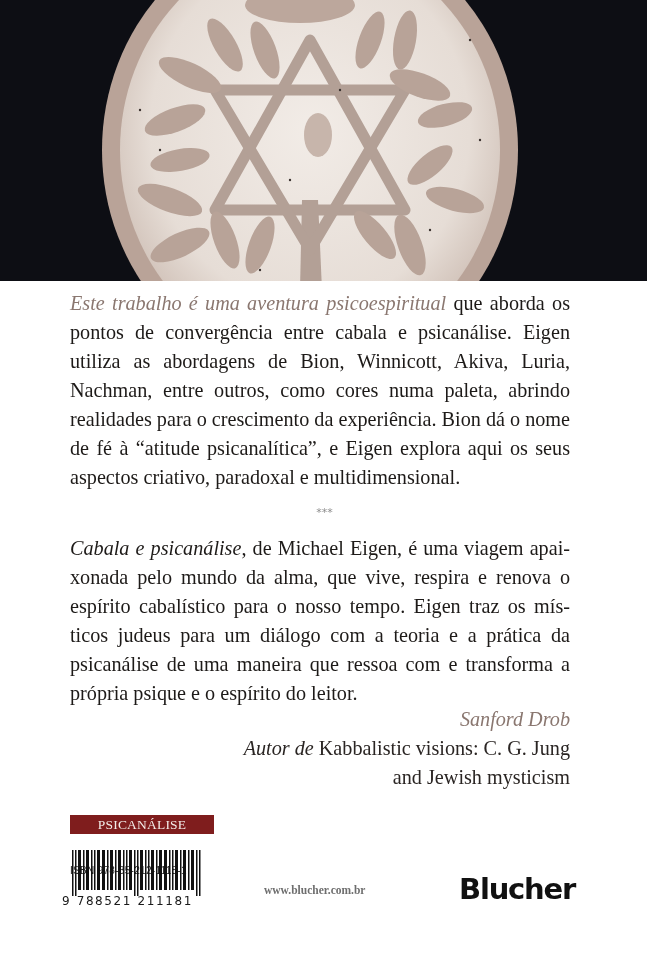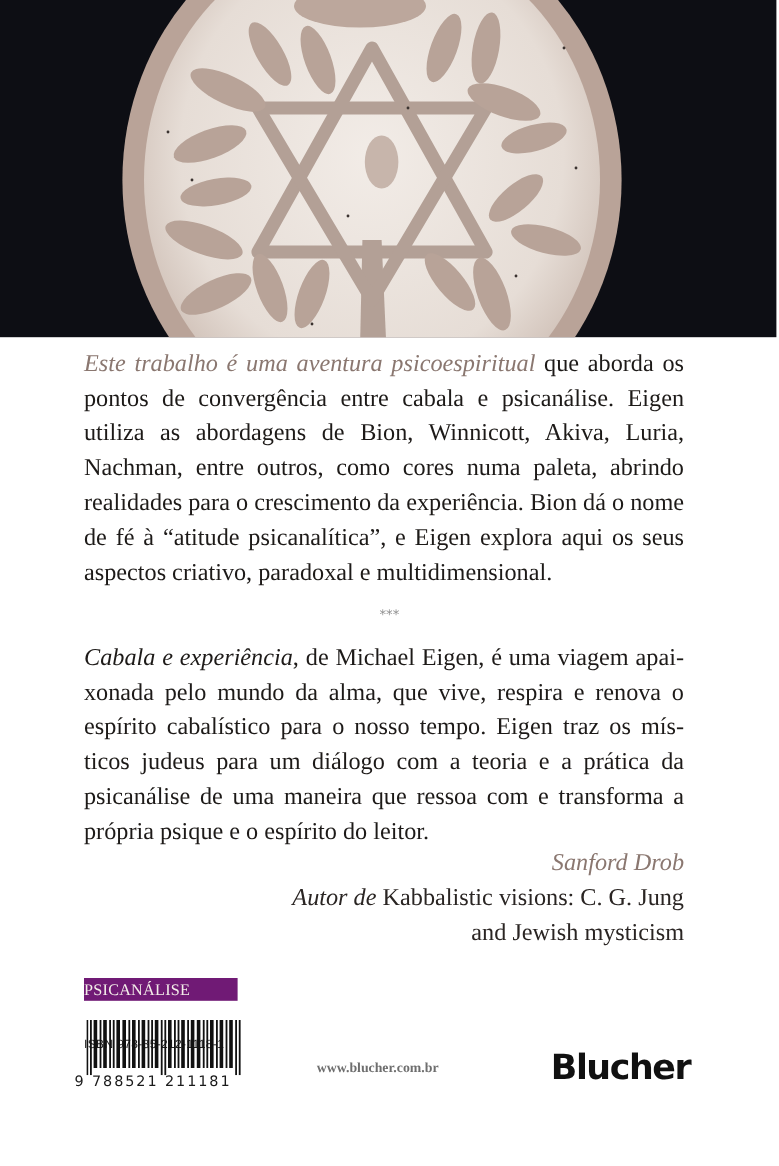--- a/index.html
+++ b/index.html
@@ -33,23 +33,23 @@
       position: absolute; right: 79px; text-align: right;
       font-family: "Liberation Serif", "DejaVu Serif", serif;
       font-size: 20.2px; line-height: 29px; color: #2a2523;
     }
     .attrib .name { font-style: italic; color: #8a7770; }
     .attrib .role { font-style: italic; }
     .a1 { top: 705px; margin-left: 44px; }
     .a2 { top: 734px; margin-left: 25px; }
     .a3 { top: 763px; }
     .category {
-      position: absolute; left: 70px; top: 815px; width: 128px; height: 19px;
-      background: #701a75; color: #f3ede9; font-size: 13.5px; line-height: 19px;
-      text-align: left; font-family: "Liberation Serif", serif; letter-spacing: 0.2px;
+      position: absolute; left: 70px; top: 815px; width: 144px; height: 19px;
+      background: #7f1d1d; color: #f3ede9; font-size: 13.5px; line-height: 19px;
+      text-align: center; font-family: "Liberation Serif", serif; letter-spacing: 0.2px;
     }
     .isbn-text {
       position: absolute; left: 70px; top: 836px; width: 134px;
       font-family: Liberation Sans, sans-serif; font-size: 10px; color: #222;
       letter-spacing: 0.3px; white-space: nowrap; margin-top: 29px;
     }
     .barcode { position: absolute; left: 72px; top: 850px; }
     .barcode-digits {
       position: absolute; left: 62px; top: 894px; width: 142px;
       font-family: "DejaVu Sans", sans-serif; font-size: 12px; color: #1a1a1a;
@@ -121,21 +121,21 @@
       <circle cx="260" cy="270" r="1.2"></circle>
         <circle cx="430" cy="230" r="1.2"></circle>
     </g>
   </svg>
 </div>
 
 <p class="blurb p1"><span class="accent">Este trabalho é uma aventura psicoespiritual</span><span> que aborda os pontos de convergência entre cabala e psicanálise. Eigen utiliza as abordagens de Bion, Winnicott, Akiva, Luria, Nachman, entre outros, como cores numa paleta, abrindo realidades para o crescimento da experiência. Bion dá o nome de fé à “atitude psicanalítica”, e Eigen explora aqui os seus aspectos criativo, paradoxal e multidimensional.</span></p>
 
 <div class="stars">***</div>
 
-<p class="blurb p2"><span class="it">Cabala e experiência</span><span>, de Michael Eigen, é uma viagem apai­xonada pelo mundo da alma, que vive, respira e renova o espírito cabalístico para o nosso tempo. Eigen traz os mís­ticos judeus para um diálogo com a teoria e a prática da psicanálise de uma maneira que ressoa com e transforma a própria psique e o espírito do leitor.</span></p>
+<p class="blurb p2"><span class="it">Cabala e psicanálise</span><span>, de Michael Eigen, é uma viagem apai­xonada pelo mundo da alma, que vive, respira e renova o espírito cabalístico para o nosso tempo. Eigen traz os mís­ticos judeus para um diálogo com a teoria e a prática da psicanálise de uma maneira que ressoa com e transforma a própria psique e o espírito do leitor.</span></p>
 
 <div class="attrib a1"><span class="name">Sanford Drob</span></div>
 <div class="attrib a2"><span class="role">Autor de</span><span> Kabbalistic visions: C. G. Jung</span></div>
 <div class="attrib a3">and Jewish mysticism</div>
 
 <div class="category">PSICANÁLISE</div>
 <div class="isbn-text">ISBN 978-85-212-1118-1</div>
 
 <svg class="barcode" width="130" height="46" viewBox="0 0 130 46">
   <g fill="#111">

